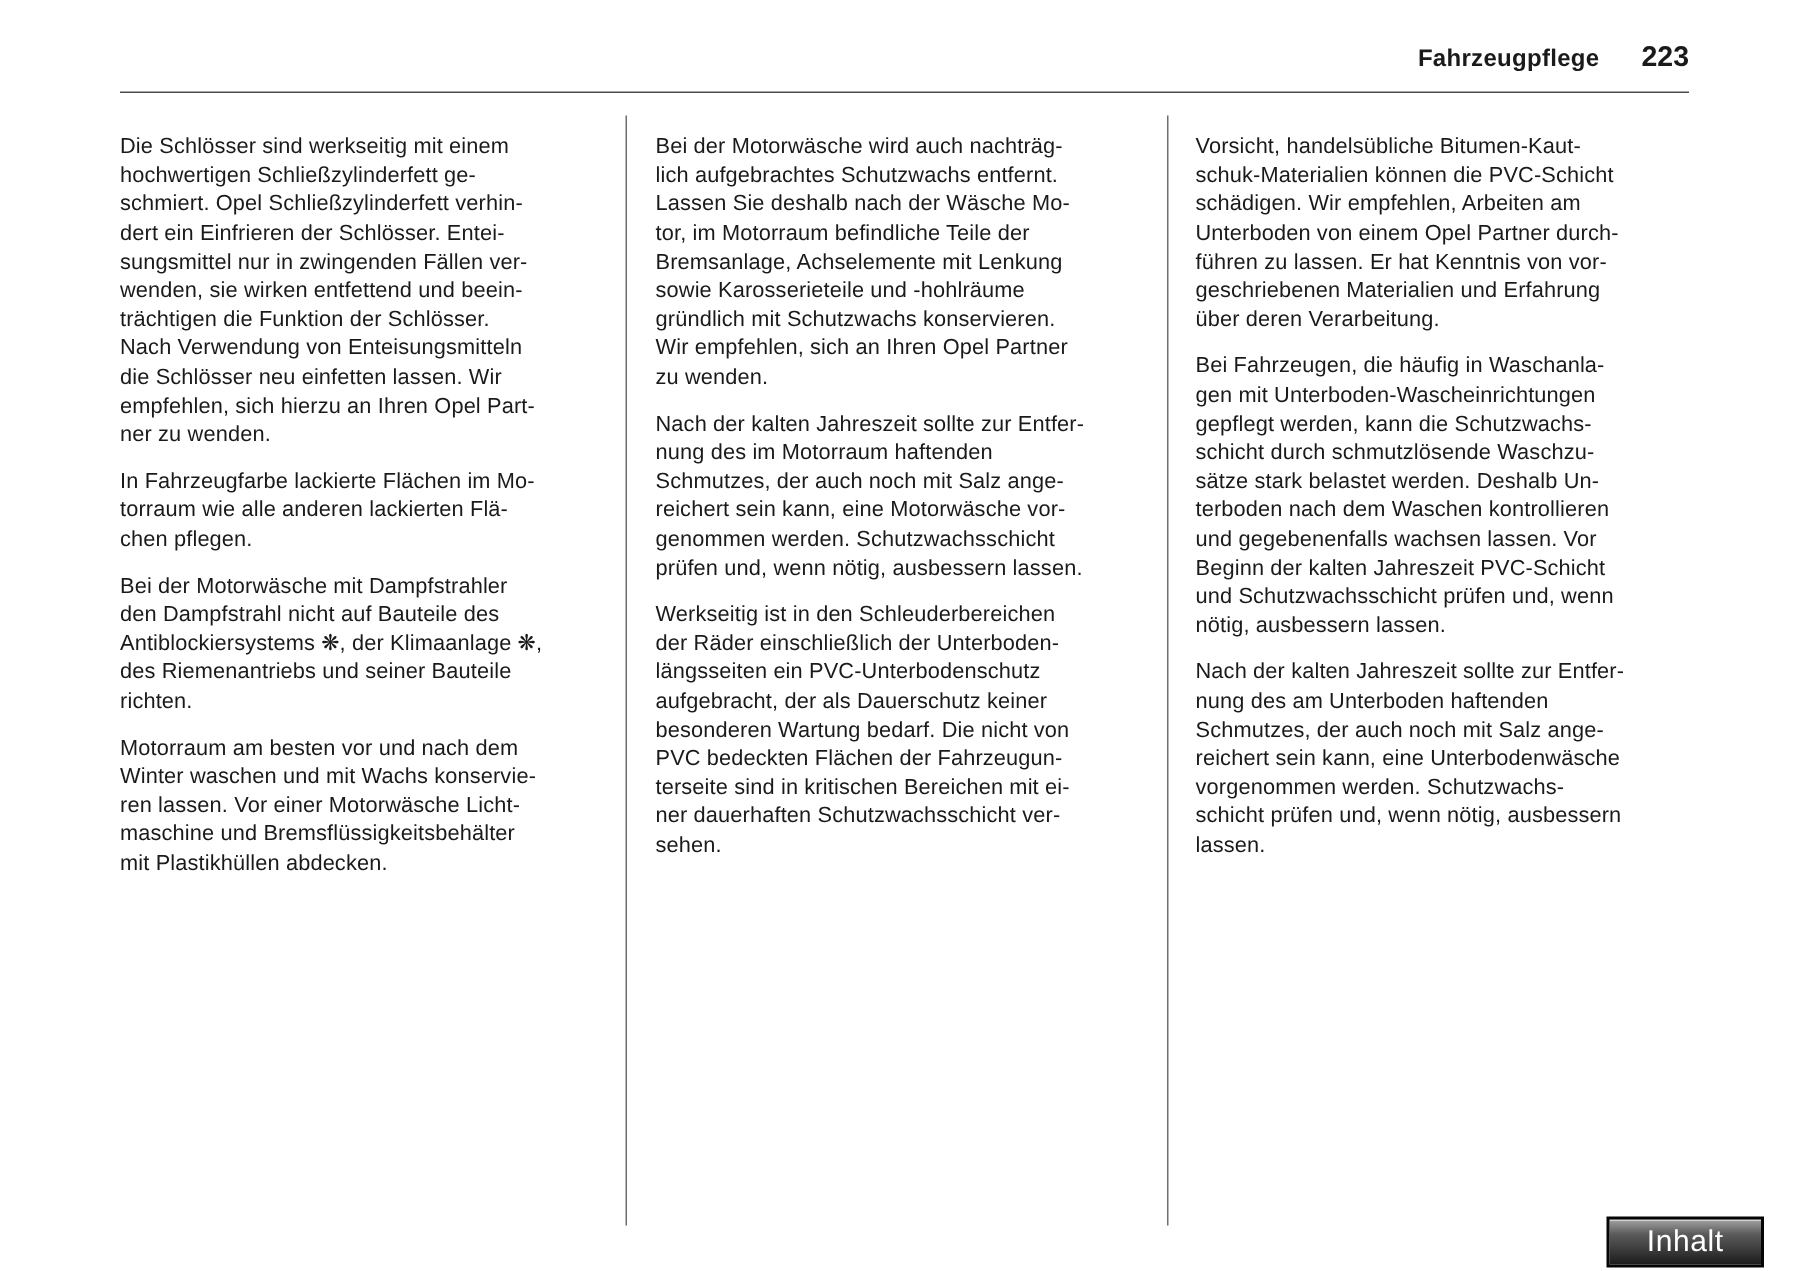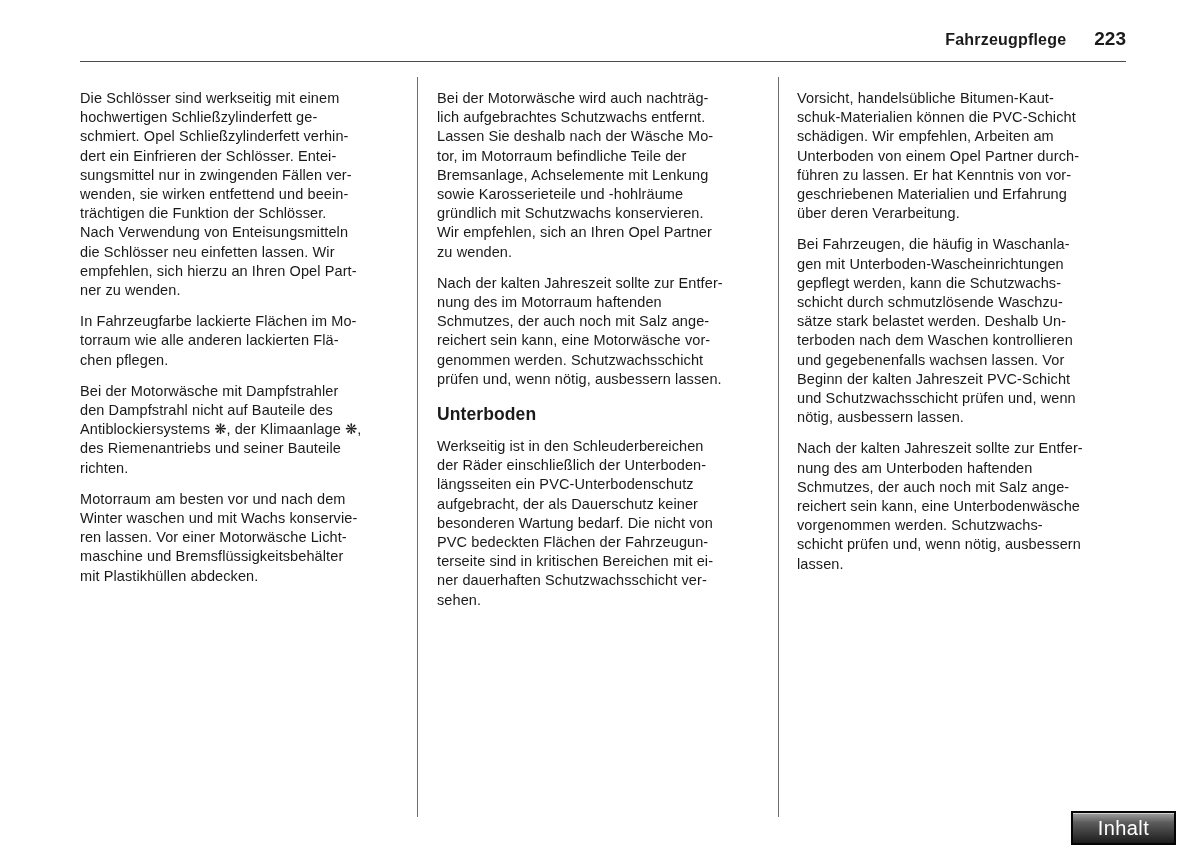--- a/index.html
+++ b/index.html
@@ -144,21 +144,20 @@
 sowie Karosserieteile und -hohlräume
 gründlich mit Schutzwachs konservieren.
 Wir empfehlen, sich an Ihren Opel Partner
 zu wenden.</p>
         <p class="para">Nach der kalten Jahreszeit sollte zur Entfer-
 nung des im Motorraum haftenden
 Schmutzes, der auch noch mit Salz ange-
 reichert sein kann, eine Motorwäsche vor-
 genommen werden. Schutzwachsschicht
 prüfen und, wenn nötig, ausbessern lassen.</p>
-        <h2 class="heading">Unterboden</h2>
         <p class="para">Werkseitig ist in den Schleuderbereichen
 der Räder einschließlich der Unterboden-
 längsseiten ein PVC-Unterbodenschutz
 aufgebracht, der als Dauerschutz keiner
 besonderen Wartung bedarf. Die nicht von
 PVC bedeckten Flächen der Fahrzeugun-
 terseite sind in kritischen Bereichen mit ei-
 ner dauerhaften Schutzwachsschicht ver-
 sehen.</p>
       </div>

